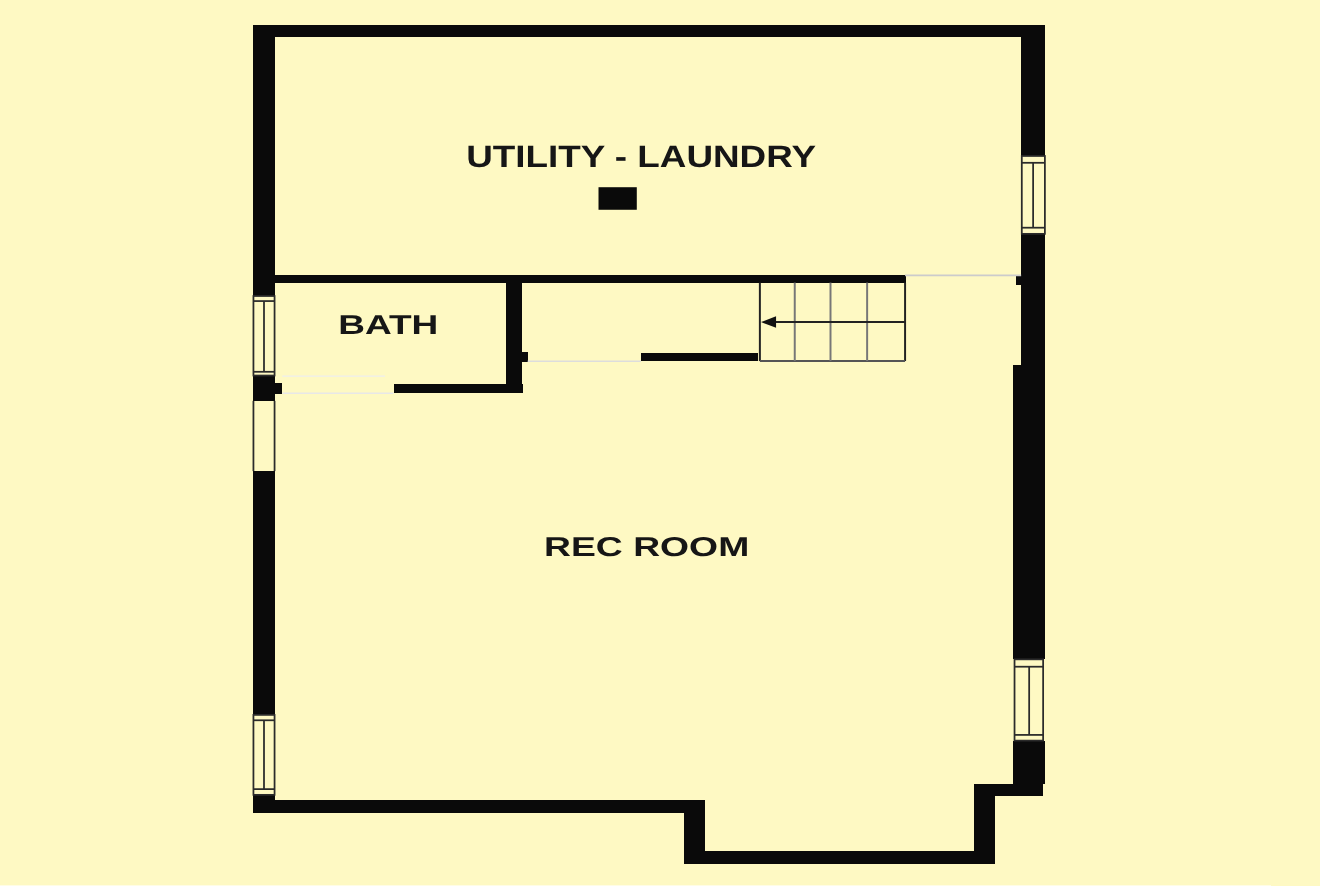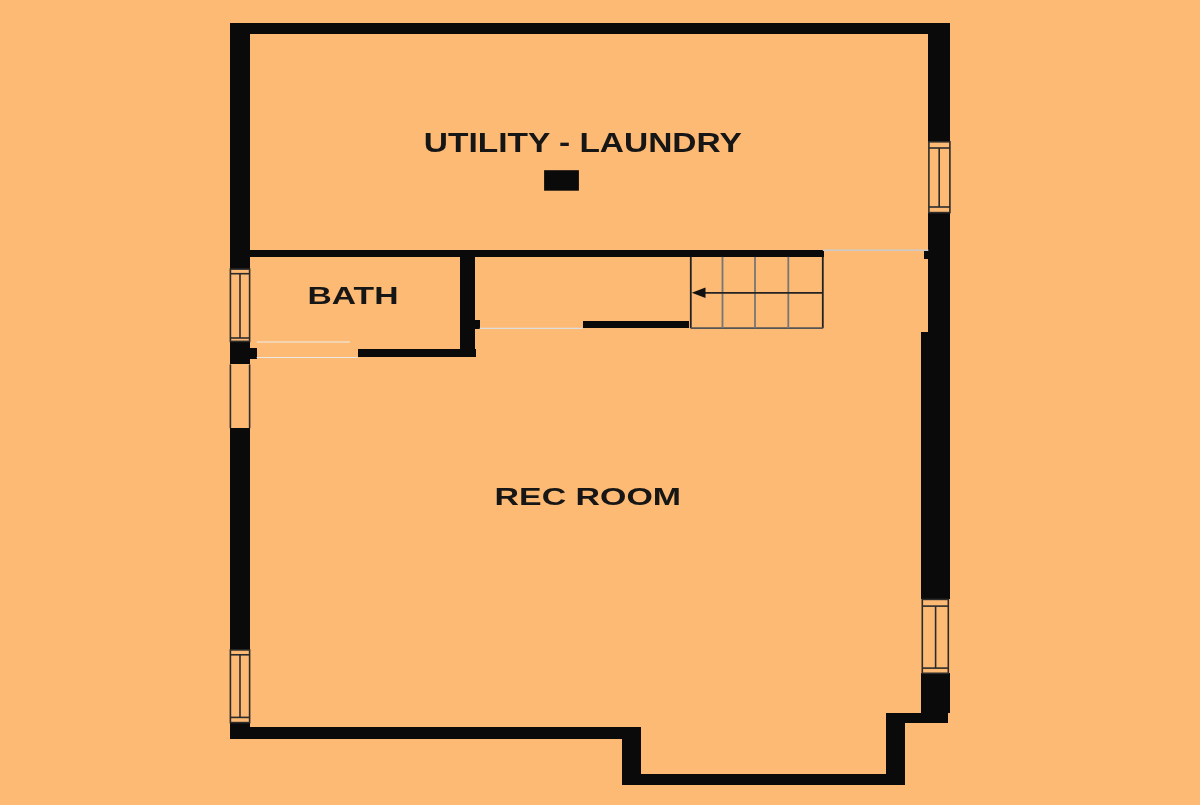--- a/index.html
+++ b/index.html
@@ -1,16 +1,16 @@
 <!DOCTYPE html>
 <html><head>
 <meta charset="utf-8">
 <style>
   html,body{margin:0;padding:0;background:#ffffff;}
-  .page{position:relative;width:1200px;height:805px;background:#fdba74;overflow:hidden;}
+  .page{position:relative;width:1200px;height:805px;background:#fef9c3;overflow:hidden;}
   svg{position:absolute;left:0;top:0;}
   text{font-family:"Liberation Sans", sans-serif;font-weight:bold;fill:#161616;}
 </style>
 </head>
 <body>
 <div class="page">
 <svg width="1200" height="805" viewBox="0 0 1200 805">
 
   <g fill="#0a0a0a" shape-rendering="crispEdges">
 

